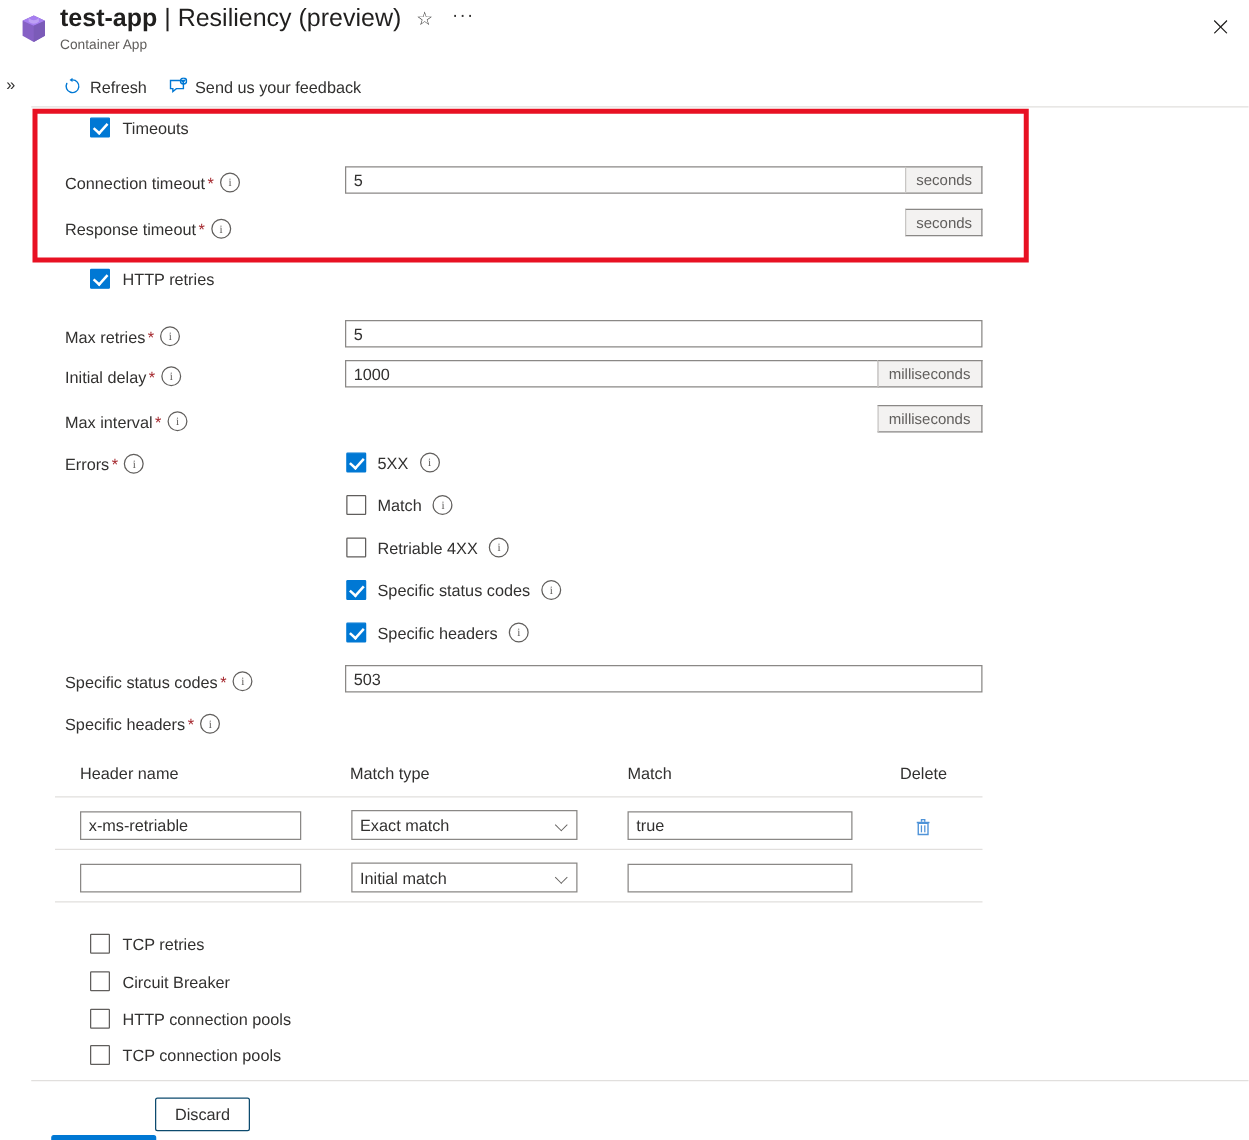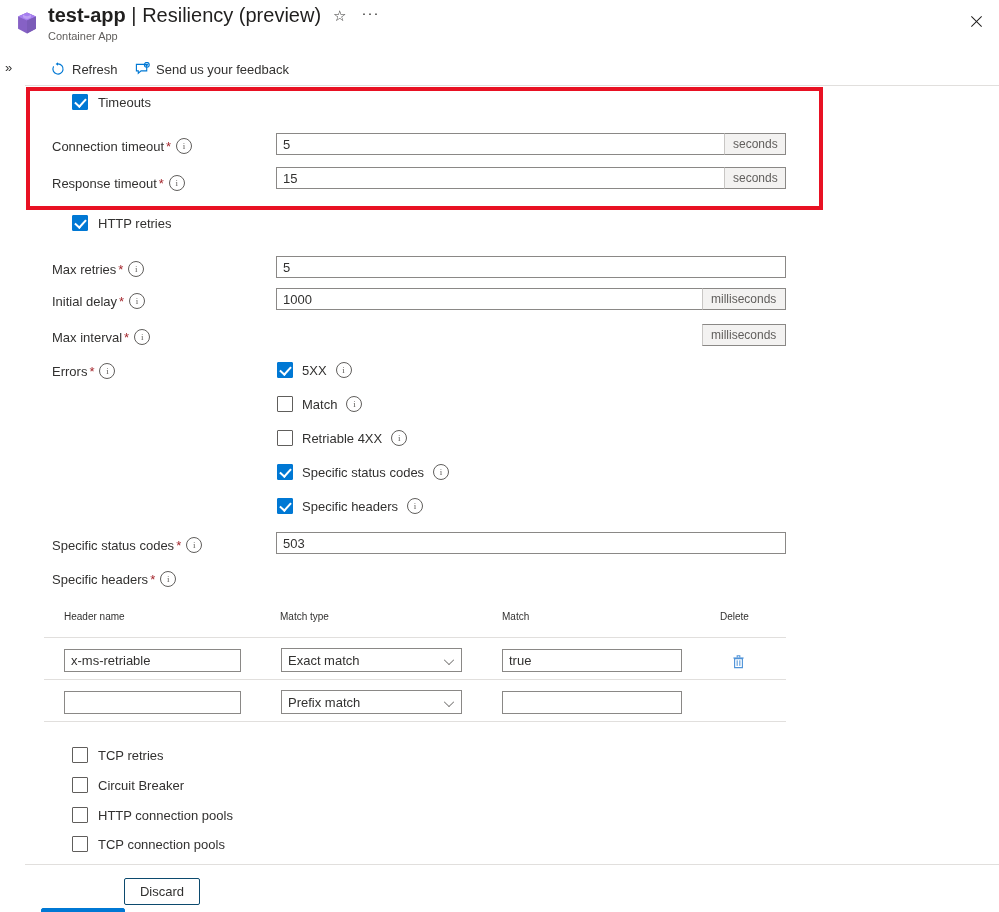--- a/index.html
+++ b/index.html
@@ -70,21 +70,21 @@
 
   .suffix{position:absolute; box-sizing:border-box; height:22px; background:#f3f2f1;
       border:1px solid #8a8886; border-left:1px solid #c8c6c4;
       display:flex; align-items:center; padding:0 8px; font-size:12px; color:#605e5c;}
 
   .opt-check{position:absolute; display:flex; align-items:center; gap:9px; cursor:pointer;}
   .opt-check .lbl{font-size:13px; color:#323130; white-space:nowrap;}
 
   
   .tbl-hdr-line{position:absolute; height:1px; background:#e1dfdd;}
-  .th{position:absolute; font-size:10px; color:#323130; font-weight:400;}
+  .th{position:absolute; font-size:13px; color:#323130; font-weight:400;}
   .sel-wrap{position:absolute; box-sizing:border-box; height:24px; border:1px solid #8a8886;
       background:#ffffff; display:flex; align-items:center; padding:0 6px; cursor:pointer;
       font-size:13px; color:#323130;}
   .sel-wrap .caret{position:absolute; right:7px; top:6px; width:9px; height:9px;
       border-right:1.3px solid #605e5c; border-bottom:1.3px solid #605e5c;
       transform:rotate(45deg) scaleY(0.72) scaleX(0.72); }
   .del-btn{position:absolute; width:22px; height:22px; display:flex; align-items:center;
       justify-content:center; cursor:pointer; color:#4f93d8;}
 
   
@@ -163,21 +163,20 @@
     <i class="info">i</i>
   </div>
   <input class="txt" style="left: 276px; top: 133px; width: 449px;" value="5">
   <div class="suffix" style="left:724px; top:133px; width:62px;">seconds</div>
 
   <div class="field-label" style="left:52px; top:175px;">
     <span>Response timeout</span>
     <span class="req">*</span>
     <i class="info">i</i>
   </div>
-  <input class="txt" style="left: 276px; top: 167px; width: 449px;" value="15">
   <div class="suffix" style="left:724px; top:167px; width:62px;">seconds</div>
 
   <div class="sec-check" style="left:44px; top:215px;">
     <span class="cb checked"></span>
     <span class="lbl">HTTP retries</span>
   </div>
 
   <div class="field-label" style="left:52px; top:261px;">
     <span>Max retries</span>
     <span class="req">*</span>
@@ -272,21 +271,21 @@
         <rect x="7.9" y="6.7" width="1.1" height="6" fill="#4f93d8"></rect>
       </svg>
     </div>
   </div>
 
   <div class="tbl-hdr-line" style="left:44px; top:679px; width:742px;"></div>
 
   <div>
     <input class="txt" style="left: 64px; top: 691px; width: 177px; height: 23px;" value="">
     <div class="sel-wrap" style="left:281px; top:690px; width:181px;">
-      <span>Prefix match</span>
+      <span>Initial match</span>
       <span class="caret"></span>
     </div>
     <input class="txt" style="left: 502px; top: 691px; width: 180px; height: 23px;" value="">
   </div>
 
   <div class="tbl-hdr-line" style="left:44px; top:721px; width:742px;"></div>
 
   <div class="sec-check" style="left:44px; top:747px;">
     <span class="cb"></span>
     <span class="lbl">TCP retries</span>

